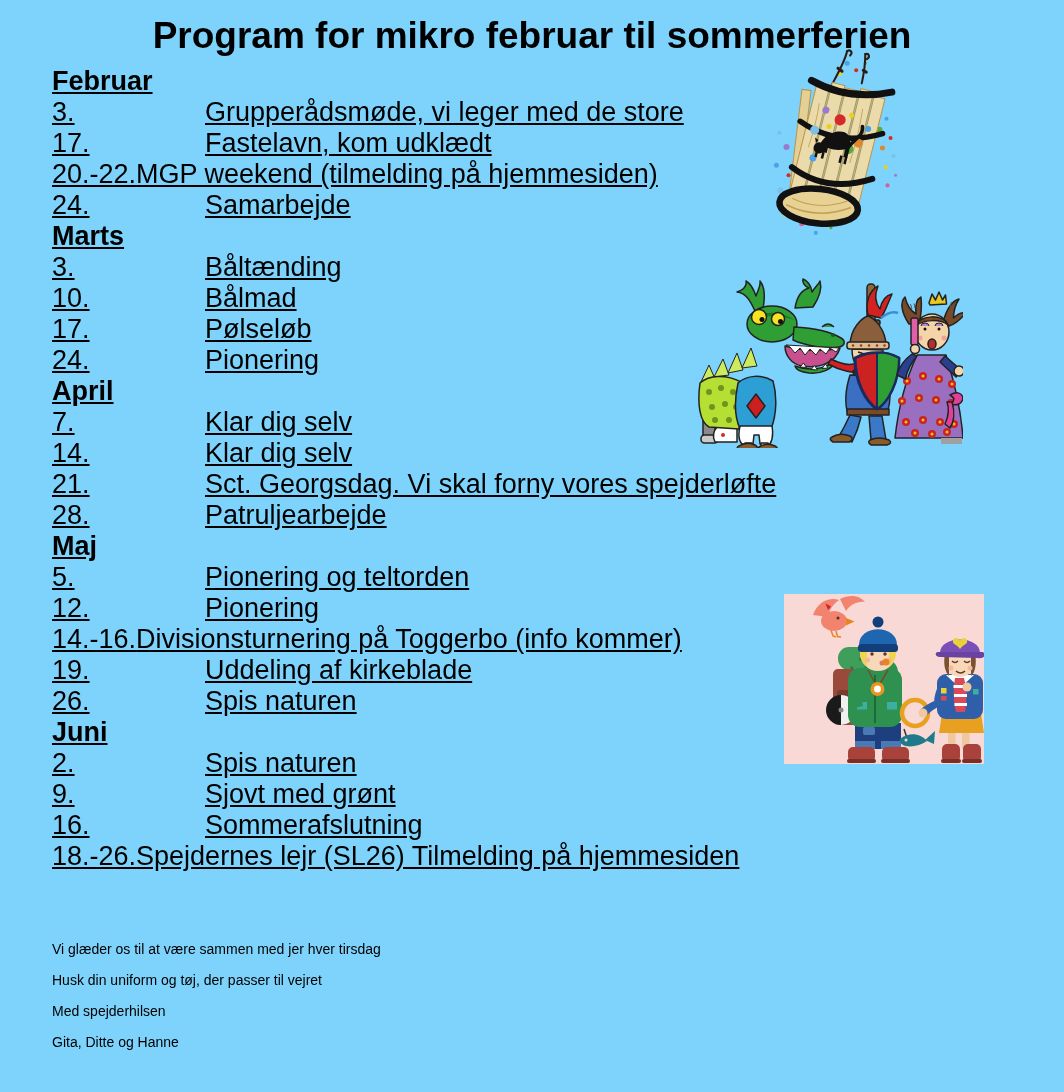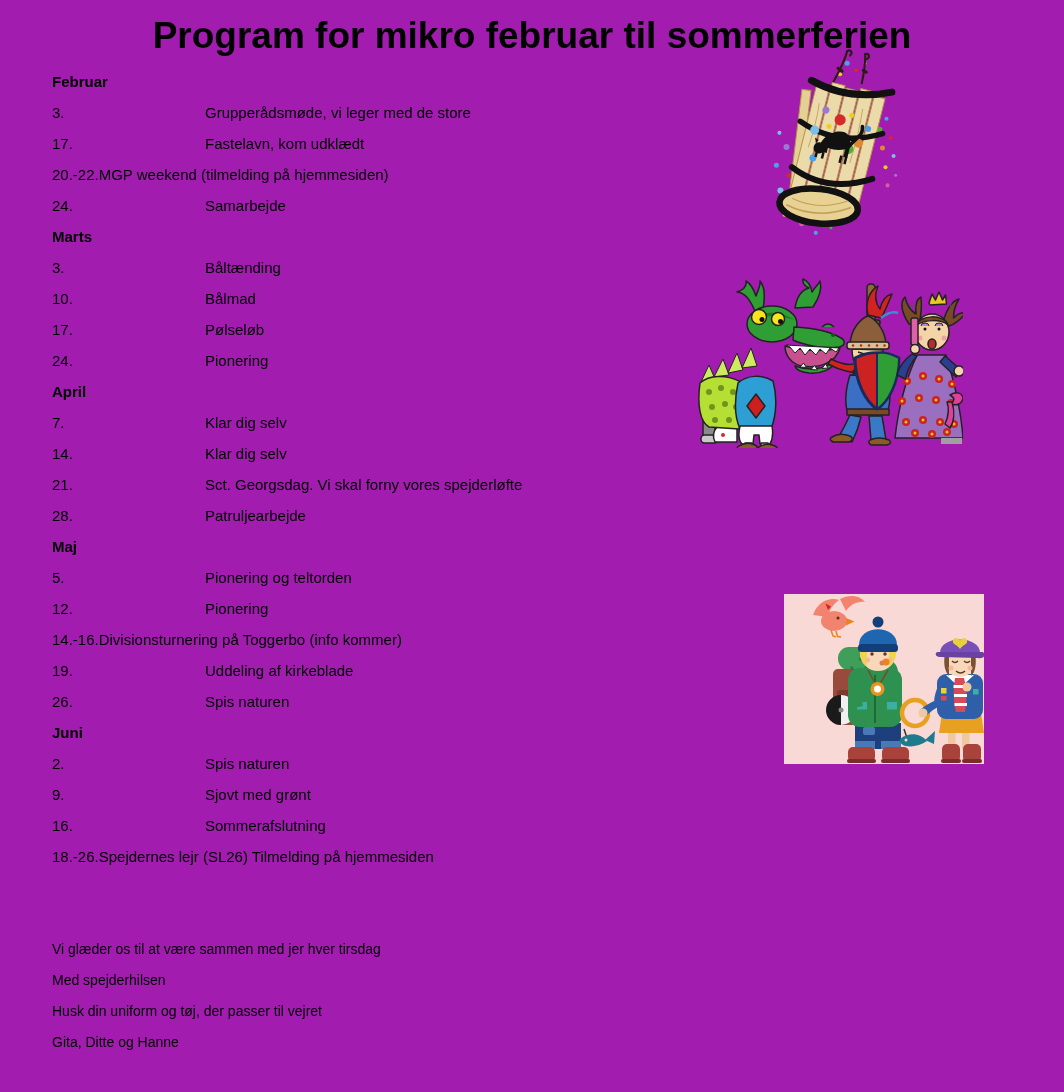--- a/index.html
+++ b/index.html
@@ -1,25 +1,25 @@
 <!DOCTYPE html>
 <html><head>
 <meta charset="utf-8">
 <style>
   html,body{margin:0;padding:0;background:#ffffff;}
   body{
     width:1064px;height:1092px;position:relative;overflow:hidden;
     font-family:"Liberation Sans","DejaVu Sans",sans-serif;color:#000;
   }
-  .page{position:absolute;inset:0;background:#a21caf;}
+  .page{position:absolute;inset:0;background:#7dd3fc;}
   .title{
     margin:0;position:absolute;top:14px;left:0;width:100%;
     text-align:center;font-size:37px;line-height:44px;font-weight:700;
   }
-  .schedule{position:absolute;left:52px;top:66px;font-size:15px;line-height:31px;width:660px;}
+  .schedule{position:absolute;left:52px;top:66px;font-size:27px;line-height:31px;width:660px;text-decoration:underline;}
   .row{white-space:nowrap;}
   .row.month{font-weight:700;}
   .row.event{display:flex;}
   .row.event .date{flex:0 0 auto;min-width:153px;}
   .row.event.inline .date{min-width:0;}
   .footer{position:absolute;left:52px;top:934px;font-size:14px;line-height:31px;}
   .illus{position:absolute;}
   .illus svg{display:block;width:100%;height:100%;}
   #illus-barrel{left:771px;top:48px;width:130px;height:198px;}
   #illus-carnival{left:697px;top:276px;width:266px;height:172px;}
@@ -119,22 +119,22 @@
         <span class="text">Sommerafslutning</span>
       </div>
       <div class="row event inline">
         <span class="date">18.-26.</span>
         <span class="text">Spejdernes lejr (SL26) Tilmelding på hjemmesiden</span>
       </div>
     </div>
 
   <div class="footer">
       <div class="row">Vi glæder os til at være sammen med jer hver tirsdag</div>
+      <div class="row">Husk din uniform og tøj, der passer til vejret</div>
       <div class="row">Med spejderhilsen</div>
-      <div class="row">Husk din uniform og tøj, der passer til vejret</div>
       <div class="row">Gita, Ditte og Hanne</div>
     </div>
 
   <div class="illus" id="illus-barrel" role="img" aria-label="Hanging fastelavn barrel with black cat silhouette and confetti">
     <svg viewBox="0 0 256 392" xmlns="http://www.w3.org/2000/svg">
 
       <g>
         <circle cx="16" cy="168" r="4" fill="#7ac0e8"></circle>
           <circle cx="30" cy="196" r="6" fill="#9a7ad0"></circle>
         <circle cx="10" cy="232" r="5" fill="#4aa3e8"></circle>

